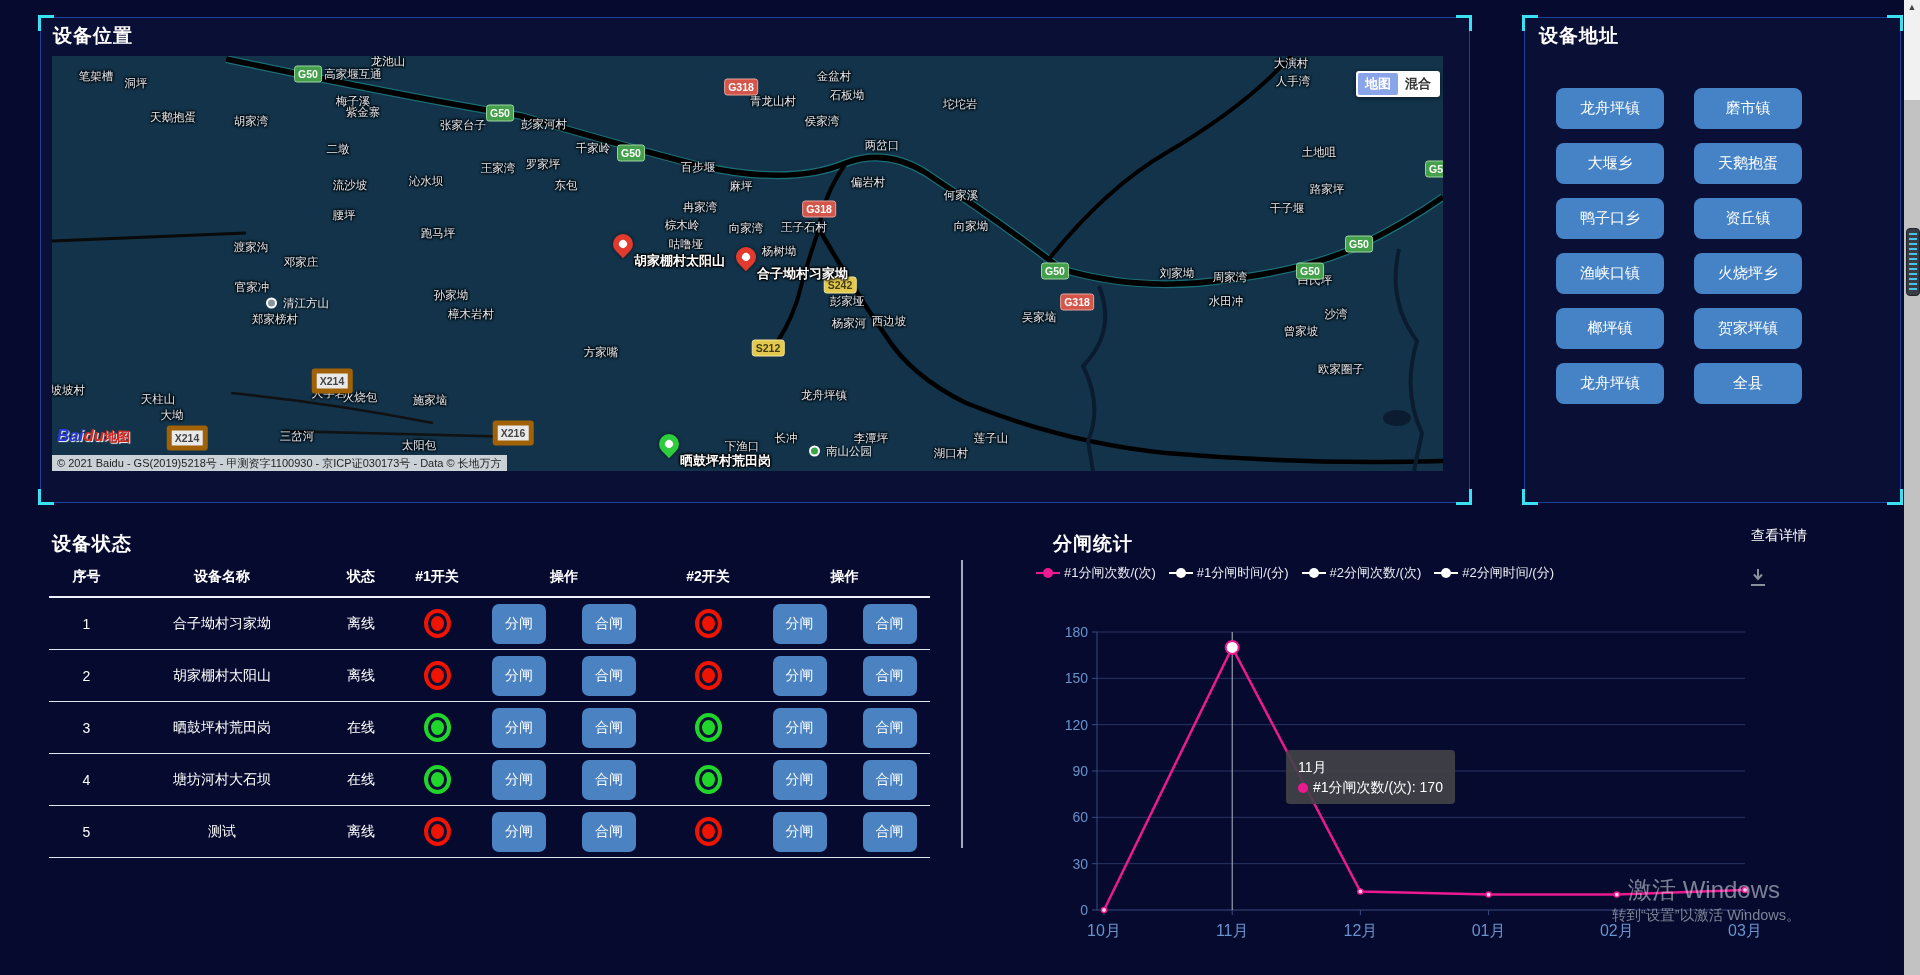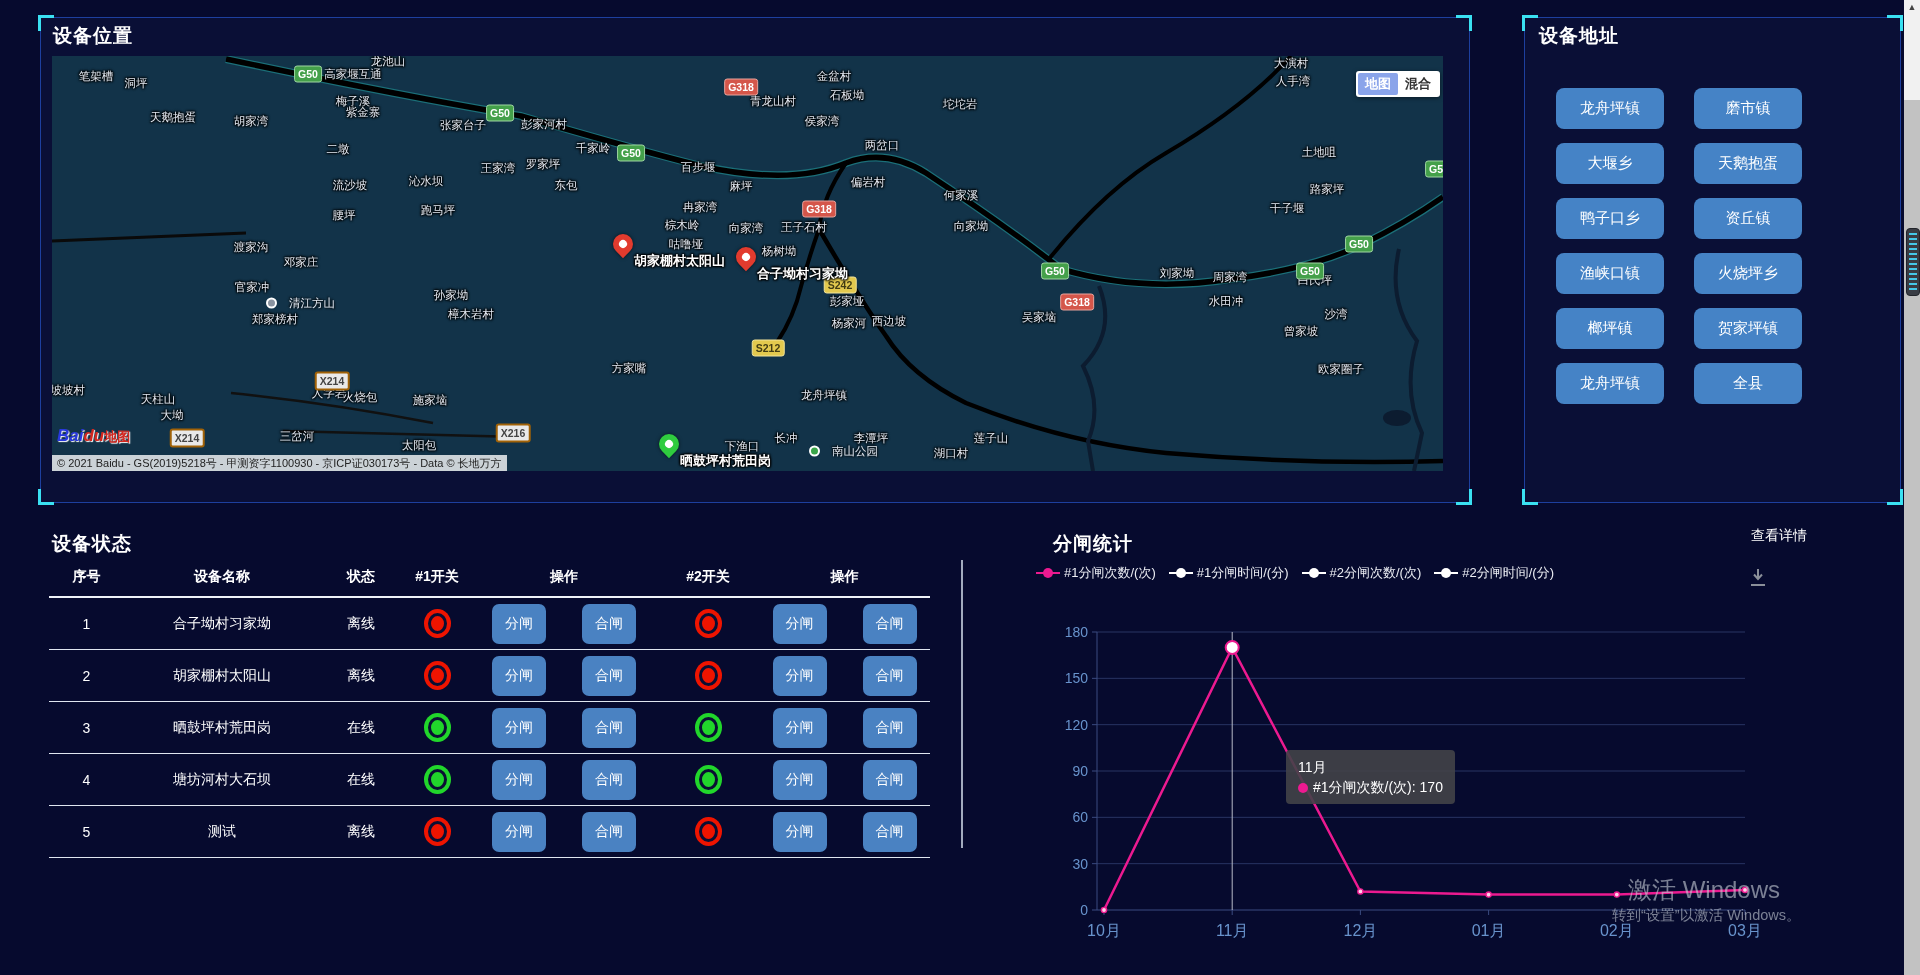--- a/index.html
+++ b/index.html
@@ -17,27 +17,27 @@
   
   #map{position:absolute;left:11px;top:38px;width:1391px;height:415px;background:#123349;overflow:hidden}
   #roads{position:absolute;left:0;top:0}
   .mlabel{position:absolute;transform:translate(-50%,-50%);color:#e3e9f2;font-size:11.5px;white-space:nowrap;
     text-shadow:1px 1px 2px #000,-1px -1px 2px #000,1px -1px 2px #000,-1px 1px 2px #000}
   .badge{position:absolute;transform:translate(-50%,-50%);font-size:10.5px;font-weight:bold;padding:0 3px;
     border-radius:3px;line-height:15px;white-space:nowrap}
   .bg-g{background:#44a04a;color:#fff;border:1px solid #9fd6a2}
   .bg-r{background:#d4564a;color:#fff;border:1px solid #e8a49d}
   .bg-y{background:#e3c94e;color:#423c14;border:1px solid #f2e49a}
-  .bg-w{background:#e9e9e9;color:#444;border:2px solid #a16207}
+  .bg-w{background:#e9e9e9;color:#444;border:5px solid #a16207}
   .pin{position:absolute;width:20px;height:20px;border-radius:50% 50% 50% 0;transform:rotate(-45deg);
     box-shadow:0 0 4px rgba(0,0,0,.6)}
   .pin::after{content:"";position:absolute;left:6px;top:6px;width:8px;height:8px;border-radius:50%;background:#fff}
   .pinlabel{position:absolute;color:#fff;font-size:13px;font-weight:bold;white-space:nowrap;
     text-shadow:1px 1px 2px #000,-1px -1px 2px #000,1px -1px 2px #000,-1px 1px 2px #000}
-  .poi{position:absolute;display:flex;align-items:center;gap:12px;transform:translate(0,-50%)}
+  .poi{position:absolute;display:flex;align-items:center;gap:6px;transform:translate(0,-50%)}
   .poi .dot{width:11px;height:11px;border-radius:50%;border:2px solid #fff;box-sizing:border-box}
   .poi .ptxt{color:#e3e9f2;font-size:11.5px;white-space:nowrap;
     text-shadow:1px 1px 2px #000,-1px -1px 2px #000}
   #maptoggle{position:absolute;left:1304px;top:15px;display:flex;background:#fff;border-radius:3px;
     padding:2px;box-shadow:0 1px 4px rgba(0,0,0,.5);font-size:13px;font-weight:bold}
   #maptoggle .seg{padding:2px 7px;border-radius:2px;cursor:pointer}
   #maptoggle .on{background:#8aa4ea;color:#fff}
   #maptoggle .off{background:#fff;color:#333}
   #baidulogo{position:absolute;left:5px;top:370px;font-size:17px;font-weight:bold;font-style:italic;
     text-shadow:1px 1px 1px #fff}
@@ -119,21 +119,21 @@
         <div class="mlabel" style="left: 336px; top: 5px;">龙池山</div>
         <div class="mlabel" style="left: 411px; top: 69px;">张家台子</div>
         <div class="mlabel" style="left: 492px; top: 68px;">彭家河村</div>
         <div class="mlabel" style="left: 541px; top: 92px;">千家岭</div>
         <div class="mlabel" style="left: 446px; top: 112px;">王家湾</div>
         <div class="mlabel" style="left: 491px; top: 108px;">罗家坪</div>
         <div class="mlabel" style="left: 514px; top: 129px;">东包</div>
         <div class="mlabel" style="left: 298px; top: 129px;">流沙坡</div>
         <div class="mlabel" style="left: 374px; top: 125px;">沁水坝</div>
         <div class="mlabel" style="left: 292px; top: 159px;">腰坪</div>
-        <div class="mlabel" style="left: 386px; top: 154px;">跑马坪</div>
+        <div class="mlabel" style="left: 386px; top: 177px;">跑马坪</div>
         <div class="mlabel" style="left: 199px; top: 191px;">渡家沟</div>
         <div class="mlabel" style="left: 249px; top: 206px;">邓家庄</div>
         <div class="mlabel" style="left: 200px; top: 231px;">官家冲</div>
         <div class="mlabel" style="left: 223px; top: 263px;">郑家榜村</div>
         <div class="mlabel" style="left: 399px; top: 239px;">孙家坳</div>
         <div class="mlabel" style="left: 419px; top: 258px;">樟木岩村</div>
         <div class="mlabel" style="left: 646px; top: 111px;">百步堰</div>
         <div class="mlabel" style="left: 689px; top: 130px;">麻坪</div>
         <div class="mlabel" style="left: 648px; top: 151px;">冉家湾</div>
         <div class="mlabel" style="left: 630px; top: 169px;">棕木岭</div>
@@ -159,21 +159,21 @@
         <div class="mlabel" style="left: 1239px; top: 7px;">大演村</div>
         <div class="mlabel" style="left: 1125px; top: 217px;">刘家坳</div>
         <div class="mlabel" style="left: 1263px; top: 224px;">白氏坪</div>
         <div class="mlabel" style="left: 1174px; top: 245px;">水田冲</div>
         <div class="mlabel" style="left: 987px; top: 261px;">吴家垴</div>
         <div class="mlabel" style="left: 1249px; top: 275px;">曾家坡</div>
         <div class="mlabel" style="left: 1289px; top: 313px;">欧家圈子</div>
         <div class="mlabel" style="left: 795px; top: 245px;">彭家垭</div>
         <div class="mlabel" style="left: 797px; top: 267px;">杨家河</div>
         <div class="mlabel" style="left: 821px; top: 265px; padding-left: 32px;">西边坡</div>
-        <div class="mlabel" style="left: 549px; top: 312px; margin-left: 28px;">方家嘴</div>
+        <div class="mlabel" style="left: 549px; top: 296px;">方家嘴</div>
         <div class="mlabel" style="left: 10px; top: 334px;">阴坡坡村</div>
         <div class="mlabel" style="left: 106px; top: 343px;">天柱山</div>
         <div class="mlabel" style="left: 120px; top: 359px;">大坳</div>
         <div class="mlabel" style="left: 277px; top: 337px;">人字岩</div>
         <div class="mlabel" style="left: 308px; top: 341px;">火烧包</div>
         <div class="mlabel" style="left: 378px; top: 344px;">施家垴</div>
         <div class="mlabel" style="left: 245px; top: 380px;">三岔河</div>
         <div class="mlabel" style="left: 367px; top: 389px;">太阳包</div>
         <div class="mlabel" style="left: 772px; top: 339px;">龙舟坪镇</div>
         <div class="mlabel" style="left: 734px; top: 382px;">长冲</div>

